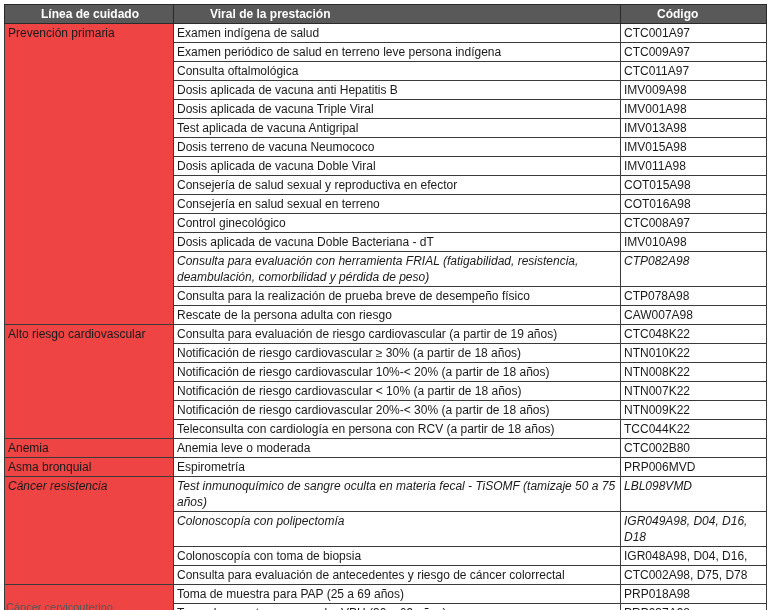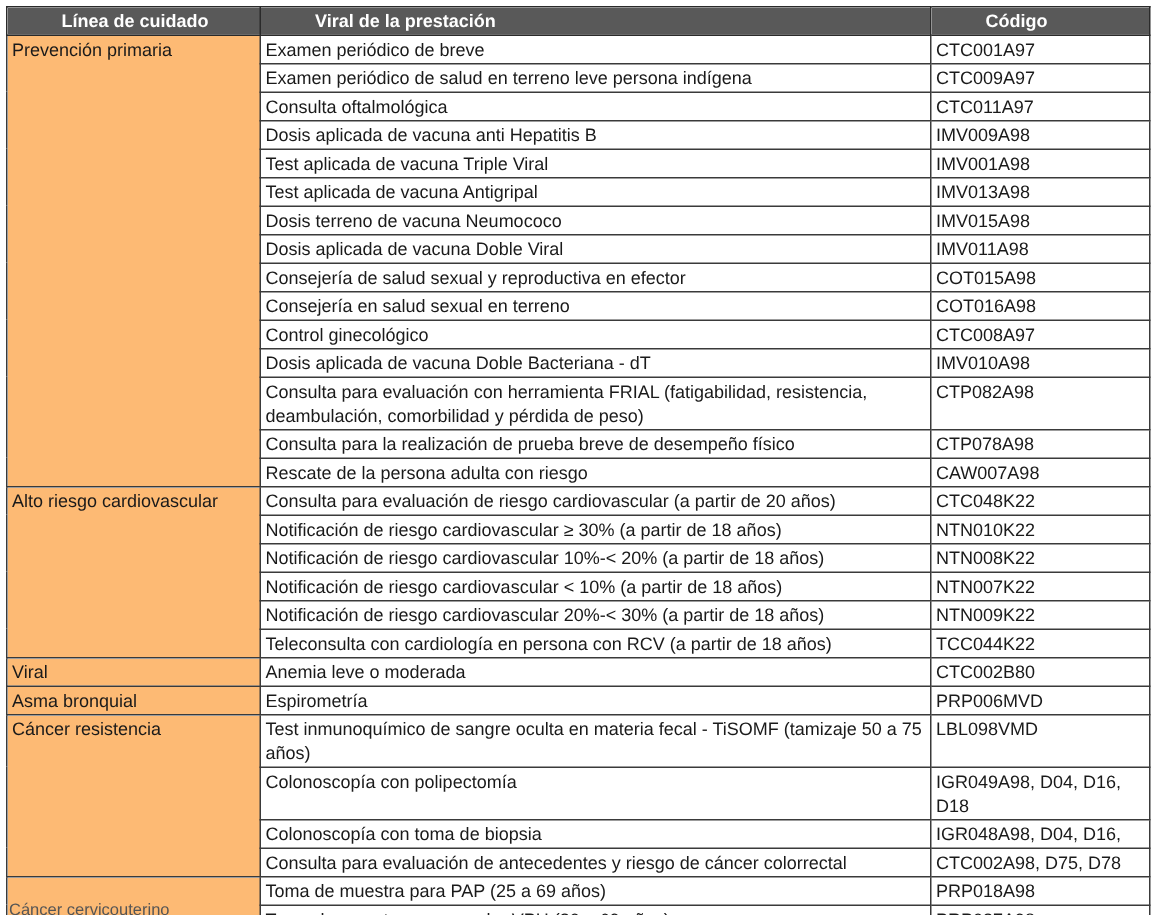--- a/index.html
+++ b/index.html
@@ -2,24 +2,24 @@
 <html><head>
 <meta charset="utf-8">
 <style>
   html, body { margin: 0; padding: 0; background: #ffffff; }
   body { width: 768px; height: 610px; overflow: hidden; position: relative;
          font-family: "Liberation Sans", "DejaVu Sans", sans-serif; font-size: 12px; color: #1a1a1a; }
   table.grid { position: absolute; left: 4px; top: 4px; border-collapse: collapse; table-layout: fixed; width: 762px; }
   table.grid td, table.grid th { border: 1px solid #3a3a3a; padding: 1px 3px 0 3px; vertical-align: top;
          line-height: 16.5px; font-weight: normal; text-align: left; overflow: hidden; }
   table.grid th { background: #595959; color: #ffffff; font-weight: bold; height: 16px; border-color: #2a2a2a; padding-left: 36px; }
-  td.care { background: #fdba74; vertical-align: middle; }
+  td.care { background: #ef4444; vertical-align: middle; }
   td.care.top { vertical-align: top; margin-top: 12px; }
   tr.r1 td { height: 17px; }
-  tr.r2 td { height: 31px; }
+  tr.r2 td { height: 31px; font-style: italic; }
   col.c1 { width: 169px; } col.c2 { width: 447px; } col.c3 { width: 146px; }
   .footer-note { position: absolute; left: 6px; top: 601px; font-size: 11px; color: #555; white-space: nowrap; }
 </style>
 </head>
 <body>
 
 <table class="grid">
   <colgroup>
       <col class="c1">
       <col class="c2">
@@ -29,37 +29,37 @@
     <tr>
       <th>Línea de cuidado</th>
       <th>Viral de la prestación</th>
       <th>Código</th>
     </tr>
   </thead>
   <tbody>
 
     <tr class="r1">
       <td class="care" rowspan="15">Prevención primaria</td>
-      <td>Examen periódico de breve</td>
+      <td>Examen indígena de salud</td>
       <td>CTC001A97</td>
     </tr>
     <tr class="r1">
         <td>Examen periódico de salud en terreno leve persona indígena</td>
         <td>CTC009A97</td>
       </tr>
     <tr class="r1">
         <td>Consulta oftalmológica</td>
         <td>CTC011A97</td>
       </tr>
     <tr class="r1">
         <td>Dosis aplicada de vacuna anti Hepatitis B</td>
         <td>IMV009A98</td>
       </tr>
     <tr class="r1">
-        <td>Test aplicada de vacuna Triple Viral</td>
+        <td>Dosis aplicada de vacuna Triple Viral</td>
         <td>IMV001A98</td>
       </tr>
     <tr class="r1">
         <td>Test aplicada de vacuna Antigripal</td>
         <td>IMV013A98</td>
       </tr>
     <tr class="r1">
         <td>Dosis terreno de vacuna Neumococo</td>
         <td>IMV015A98</td>
       </tr>
@@ -91,21 +91,21 @@
         <td>Consulta para la realización de prueba breve de desempeño físico</td>
         <td>CTP078A98</td>
       </tr>
     <tr class="r1">
         <td>Rescate de la persona adulta con riesgo</td>
         <td>CAW007A98</td>
       </tr>
 
     <tr class="r1">
       <td class="care top" rowspan="6">Alto riesgo cardiovascular</td>
-      <td>Consulta para evaluación de riesgo cardiovascular (a partir de 20 años)</td>
+      <td>Consulta para evaluación de riesgo cardiovascular (a partir de 19 años)</td>
       <td>CTC048K22</td>
     </tr>
     <tr class="r1">
         <td>Notificación de riesgo cardiovascular  ≥ 30%  (a partir de 18 años)</td>
         <td>NTN010K22</td>
       </tr>
     <tr class="r1">
         <td>Notificación de riesgo cardiovascular  10%-&lt; 20%  (a partir de 18 años)</td>
         <td>NTN008K22</td>
       </tr>
@@ -116,21 +116,21 @@
     <tr class="r1">
         <td>Notificación de riesgo cardiovascular 20%-&lt; 30%  (a partir de 18 años)</td>
         <td>NTN009K22</td>
       </tr>
     <tr class="r1">
         <td>Teleconsulta con cardiología en persona con RCV  (a partir de 18 años)</td>
         <td>TCC044K22</td>
       </tr>
 
     <tr class="r1">
-      <td class="care top">Viral</td>
+      <td class="care top">Anemia</td>
       <td>Anemia leve o moderada</td>
       <td>CTC002B80</td>
     </tr>
 
     <tr class="r1">
       <td class="care top">Asma bronquial</td>
       <td>Espirometría</td>
       <td>PRP006MVD</td>
     </tr>
 

